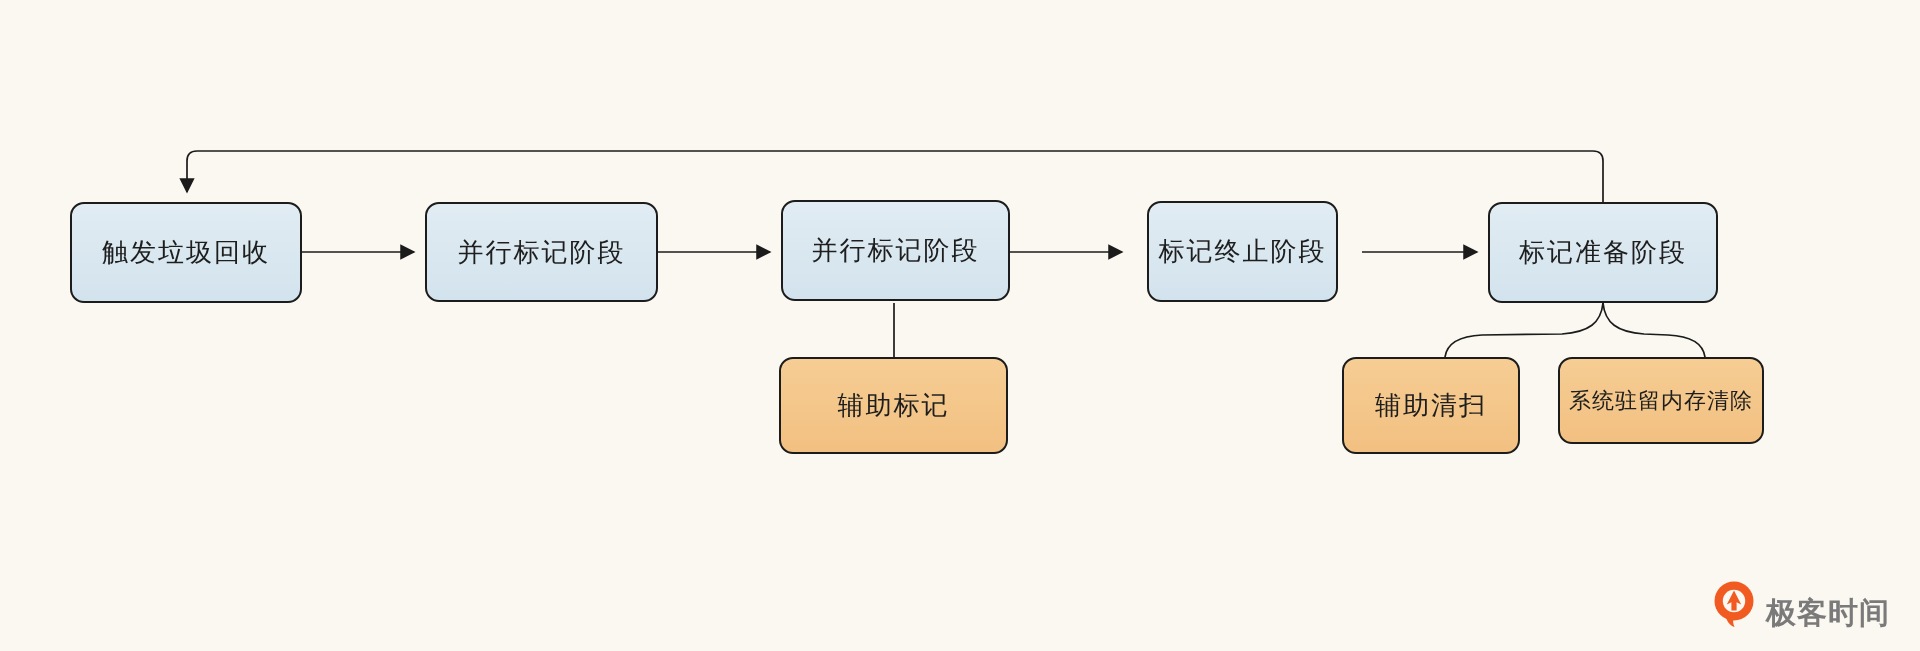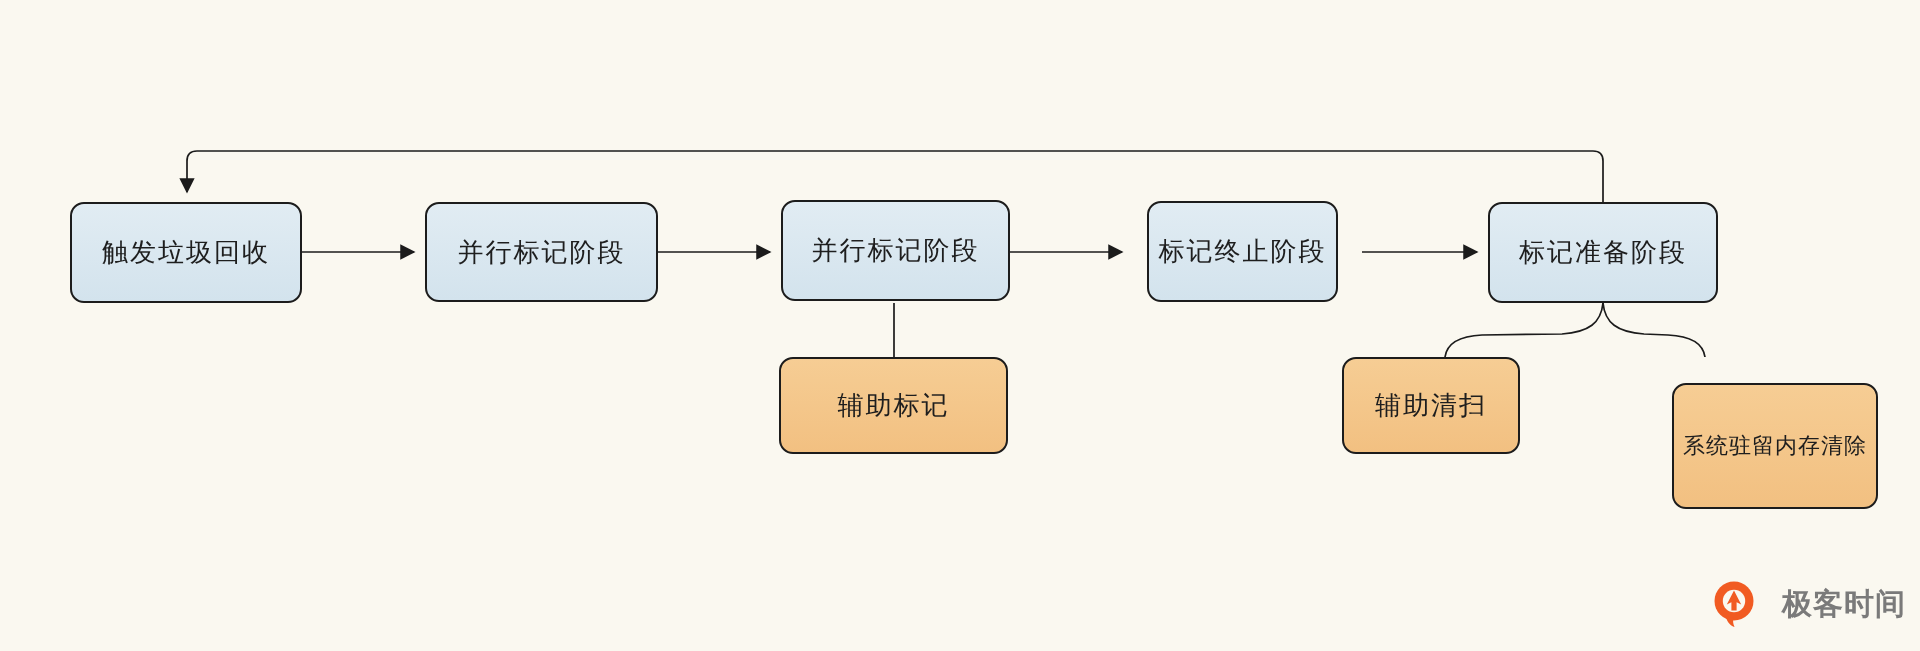--- a/index.html
+++ b/index.html
@@ -43,29 +43,29 @@
   .node.small-text { font-size: 22px; letter-spacing: 1px; }
 
   
   #n-trigger   { left: 70px;   top: 202px; width: 232px; height: 101px; }
   #n-prepare   { left: 425px;  top: 202px; width: 233px; height: 100px; }
   #n-parallel  { left: 781px;  top: 200px; width: 229px; height: 101px; }
   #n-terminate { left: 1147px; top: 201px; width: 191px; height: 101px; }
   #n-sweep     { left: 1488px; top: 202px; width: 230px; height: 101px; }
   #n-assistmark  { left: 779px;  top: 357px; width: 229px; height: 97px; }
   #n-assistsweep { left: 1342px; top: 357px; width: 178px; height: 97px; }
-  #n-scavenge    { left: 1672px; top: 357px; width: 206px; height: 126px; margin-top: 26px; }
+  #n-scavenge    { left: 1558px; top: 357px; width: 206px; height: 87px; }
 
   .logo {
     position: absolute;
     left: 1712px;
     top: 580px;
     display: flex;
-    align-items: center;
-    gap: 26px;
+    align-items: flex-end;
+    gap: 10px;
   }
   .logo-text {
     color: #7a7a7a;
     font-size: 30px;
     font-weight: 600;
     letter-spacing: 1px;
     line-height: 1;
   }
 </style>
 </head>

